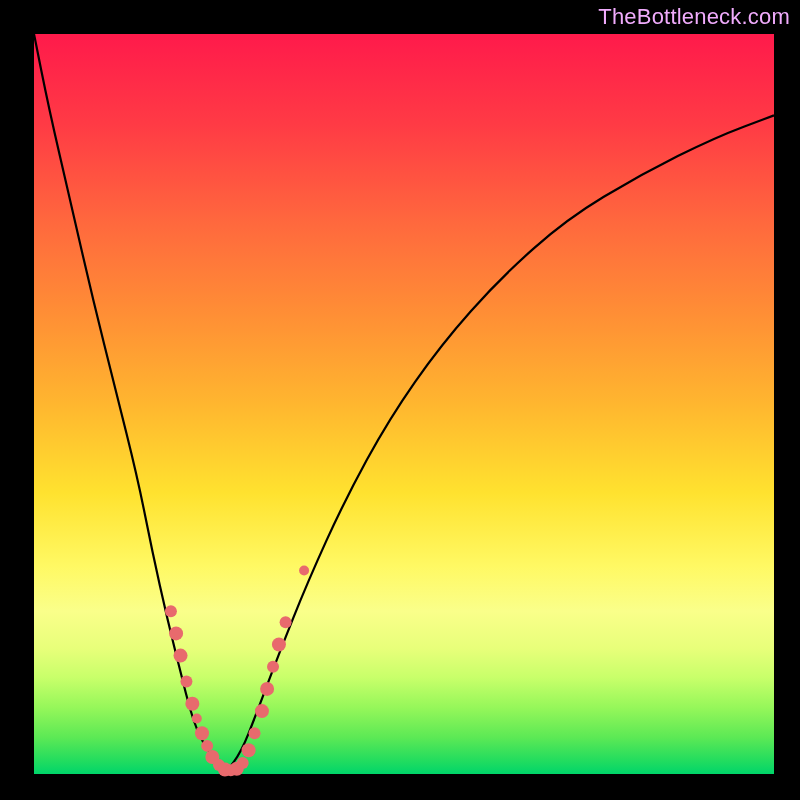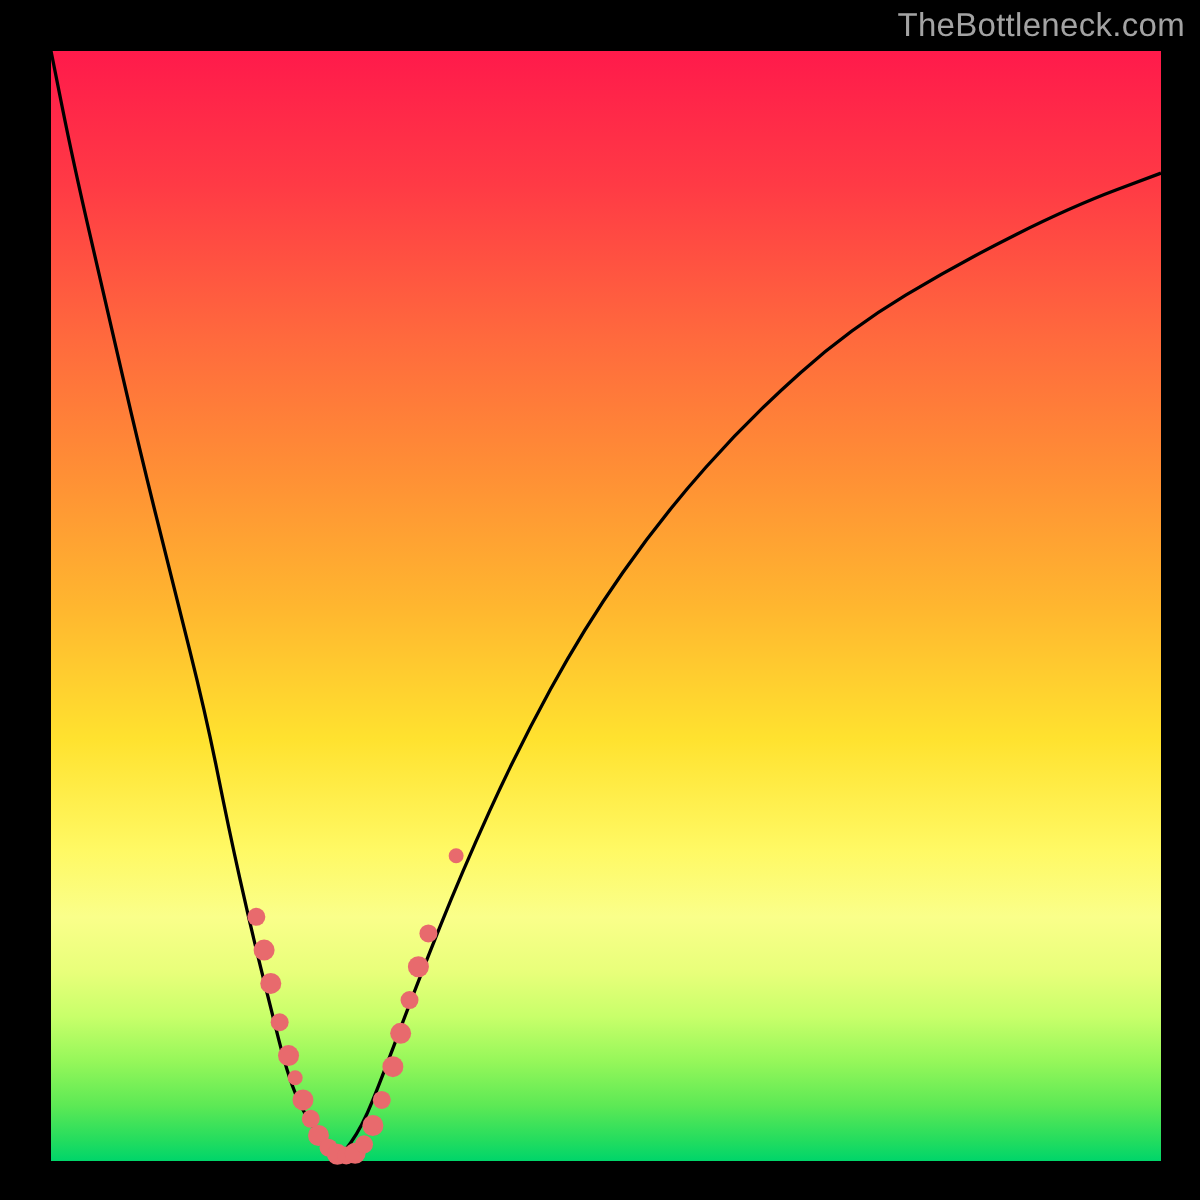--- a/index.html
+++ b/index.html
@@ -14,21 +14,21 @@
   .frame {
     position: relative;
     width: 800px;
     height: 800px;
     background: #000;
   }
   .watermark {
     position: absolute;
     top: 4px;
     right: 10px;
-    color: #a3a3a3;
+    color: #f0abfc;
     font-size: 22px;
     font-weight: 500;
     z-index: 10;
     letter-spacing: 0.2px;
   }
   .plot {
     position: absolute;
     left: 34px;
     top: 34px;
     width: 740px;

